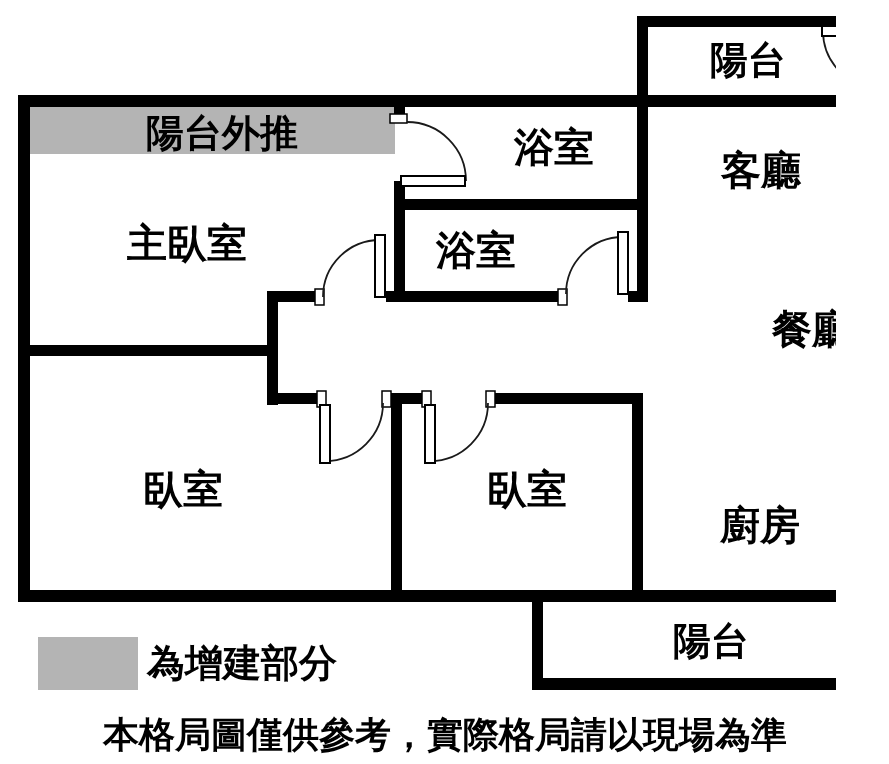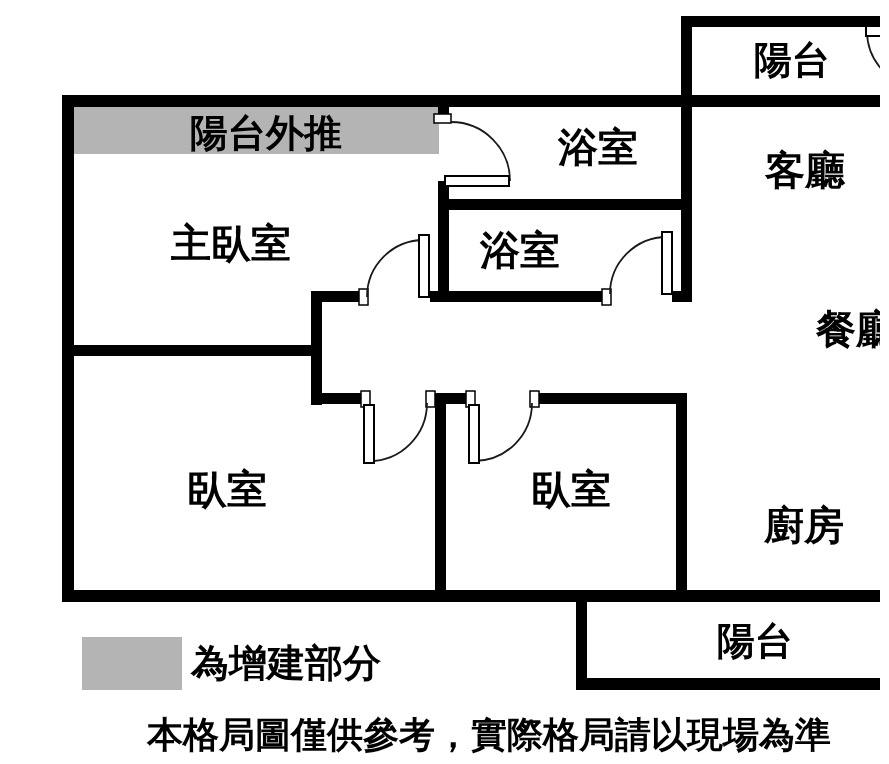--- a/index.html
+++ b/index.html
@@ -6,21 +6,20 @@
     margin: 0;
     padding: 0;
     background: #ffffff;
   }
   .stage {
     position: relative;
     width: 836px;
     height: 764px;
     background: #ffffff;
     overflow: hidden;
-    margin-left: 44px;
   }
   svg {
     display: block;
   }
   .wall {
     fill: #000000;
     stroke: none;
   }
   .door-leaf {
     fill: #ffffff;

